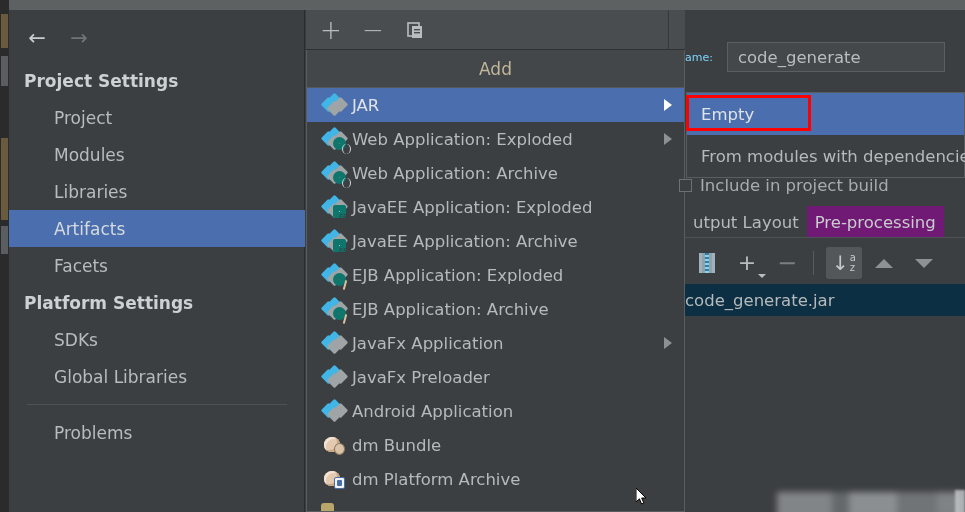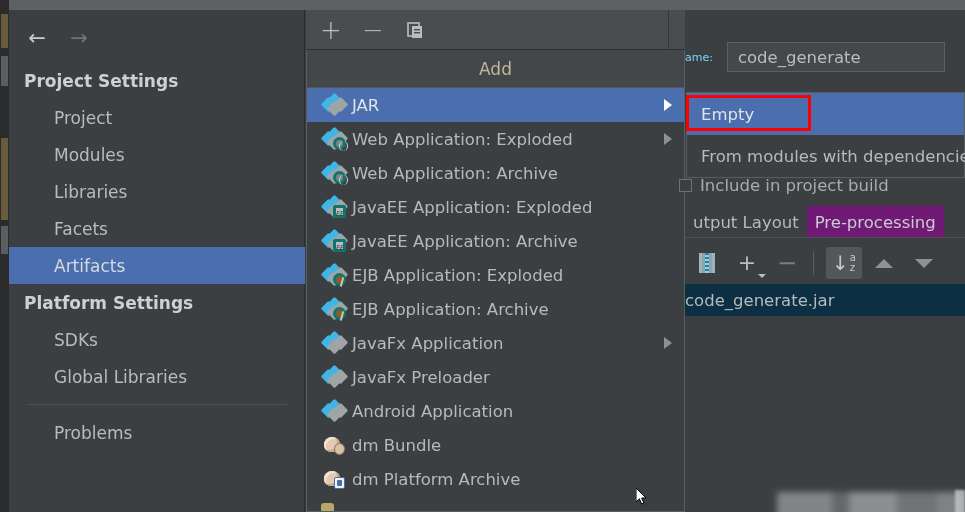--- a/index.html
+++ b/index.html
@@ -125,21 +125,21 @@
   }
   
   .ico-art .dia:nth-child(1) { left: 0px;  top: 4px;  background: #41b6e6; }
   .ico-art .dia:nth-child(2) { left: 6px;  top: 0px;  background: #41b6e6; }
   .ico-art .dia:nth-child(3) { left: 6px;  top: 8px;  background: #9fa4a6; }
   .ico-art .dia:nth-child(4) { left: 12px; top: 4px;  background: #9fa4a6; }
 
   .badge {
     position: absolute; right: -1px; bottom: -1px;
     width: 13px; height: 13px; border-radius: 50%;
-    border: 3px solid #0f766e;
+    border: 6px solid #0f766e;
   }
   .badge.globe { background: #7e8486; }
   .badge.globe::after {
     content:""; position:absolute; left:3px; top:1px; width:7px; height:10px;
     border-left: 1px solid #d6dadb; border-right: 1px solid #d6dadb;
     border-radius: 50%;
   }
   .badge.ee {
     border-radius: 2px; background: #b9bec0; color: #3a3d3f;
     font-size: 7px; line-height: 12px; text-align: center;
@@ -326,25 +326,25 @@
         </div>
       <div class="nav-row child">
           <span>Project</span>
         </div>
       <div class="nav-row child">
           <span>Modules</span>
         </div>
       <div class="nav-row child">
           <span>Libraries</span>
         </div>
-      <div class="nav-row child">
-          <span>Facets</span>
-        </div>
       <div class="nav-row child selected">
           <span>Artifacts</span>
+        </div>
+      <div class="nav-row child">
+          <span>Facets</span>
         </div>
       <div class="nav-row group">
           <span>Platform Settings</span>
         </div>
       <div class="nav-row child">
           <span>SDKs</span>
         </div>
       <div class="nav-row child">
           <span>Global Libraries</span>
         </div>

